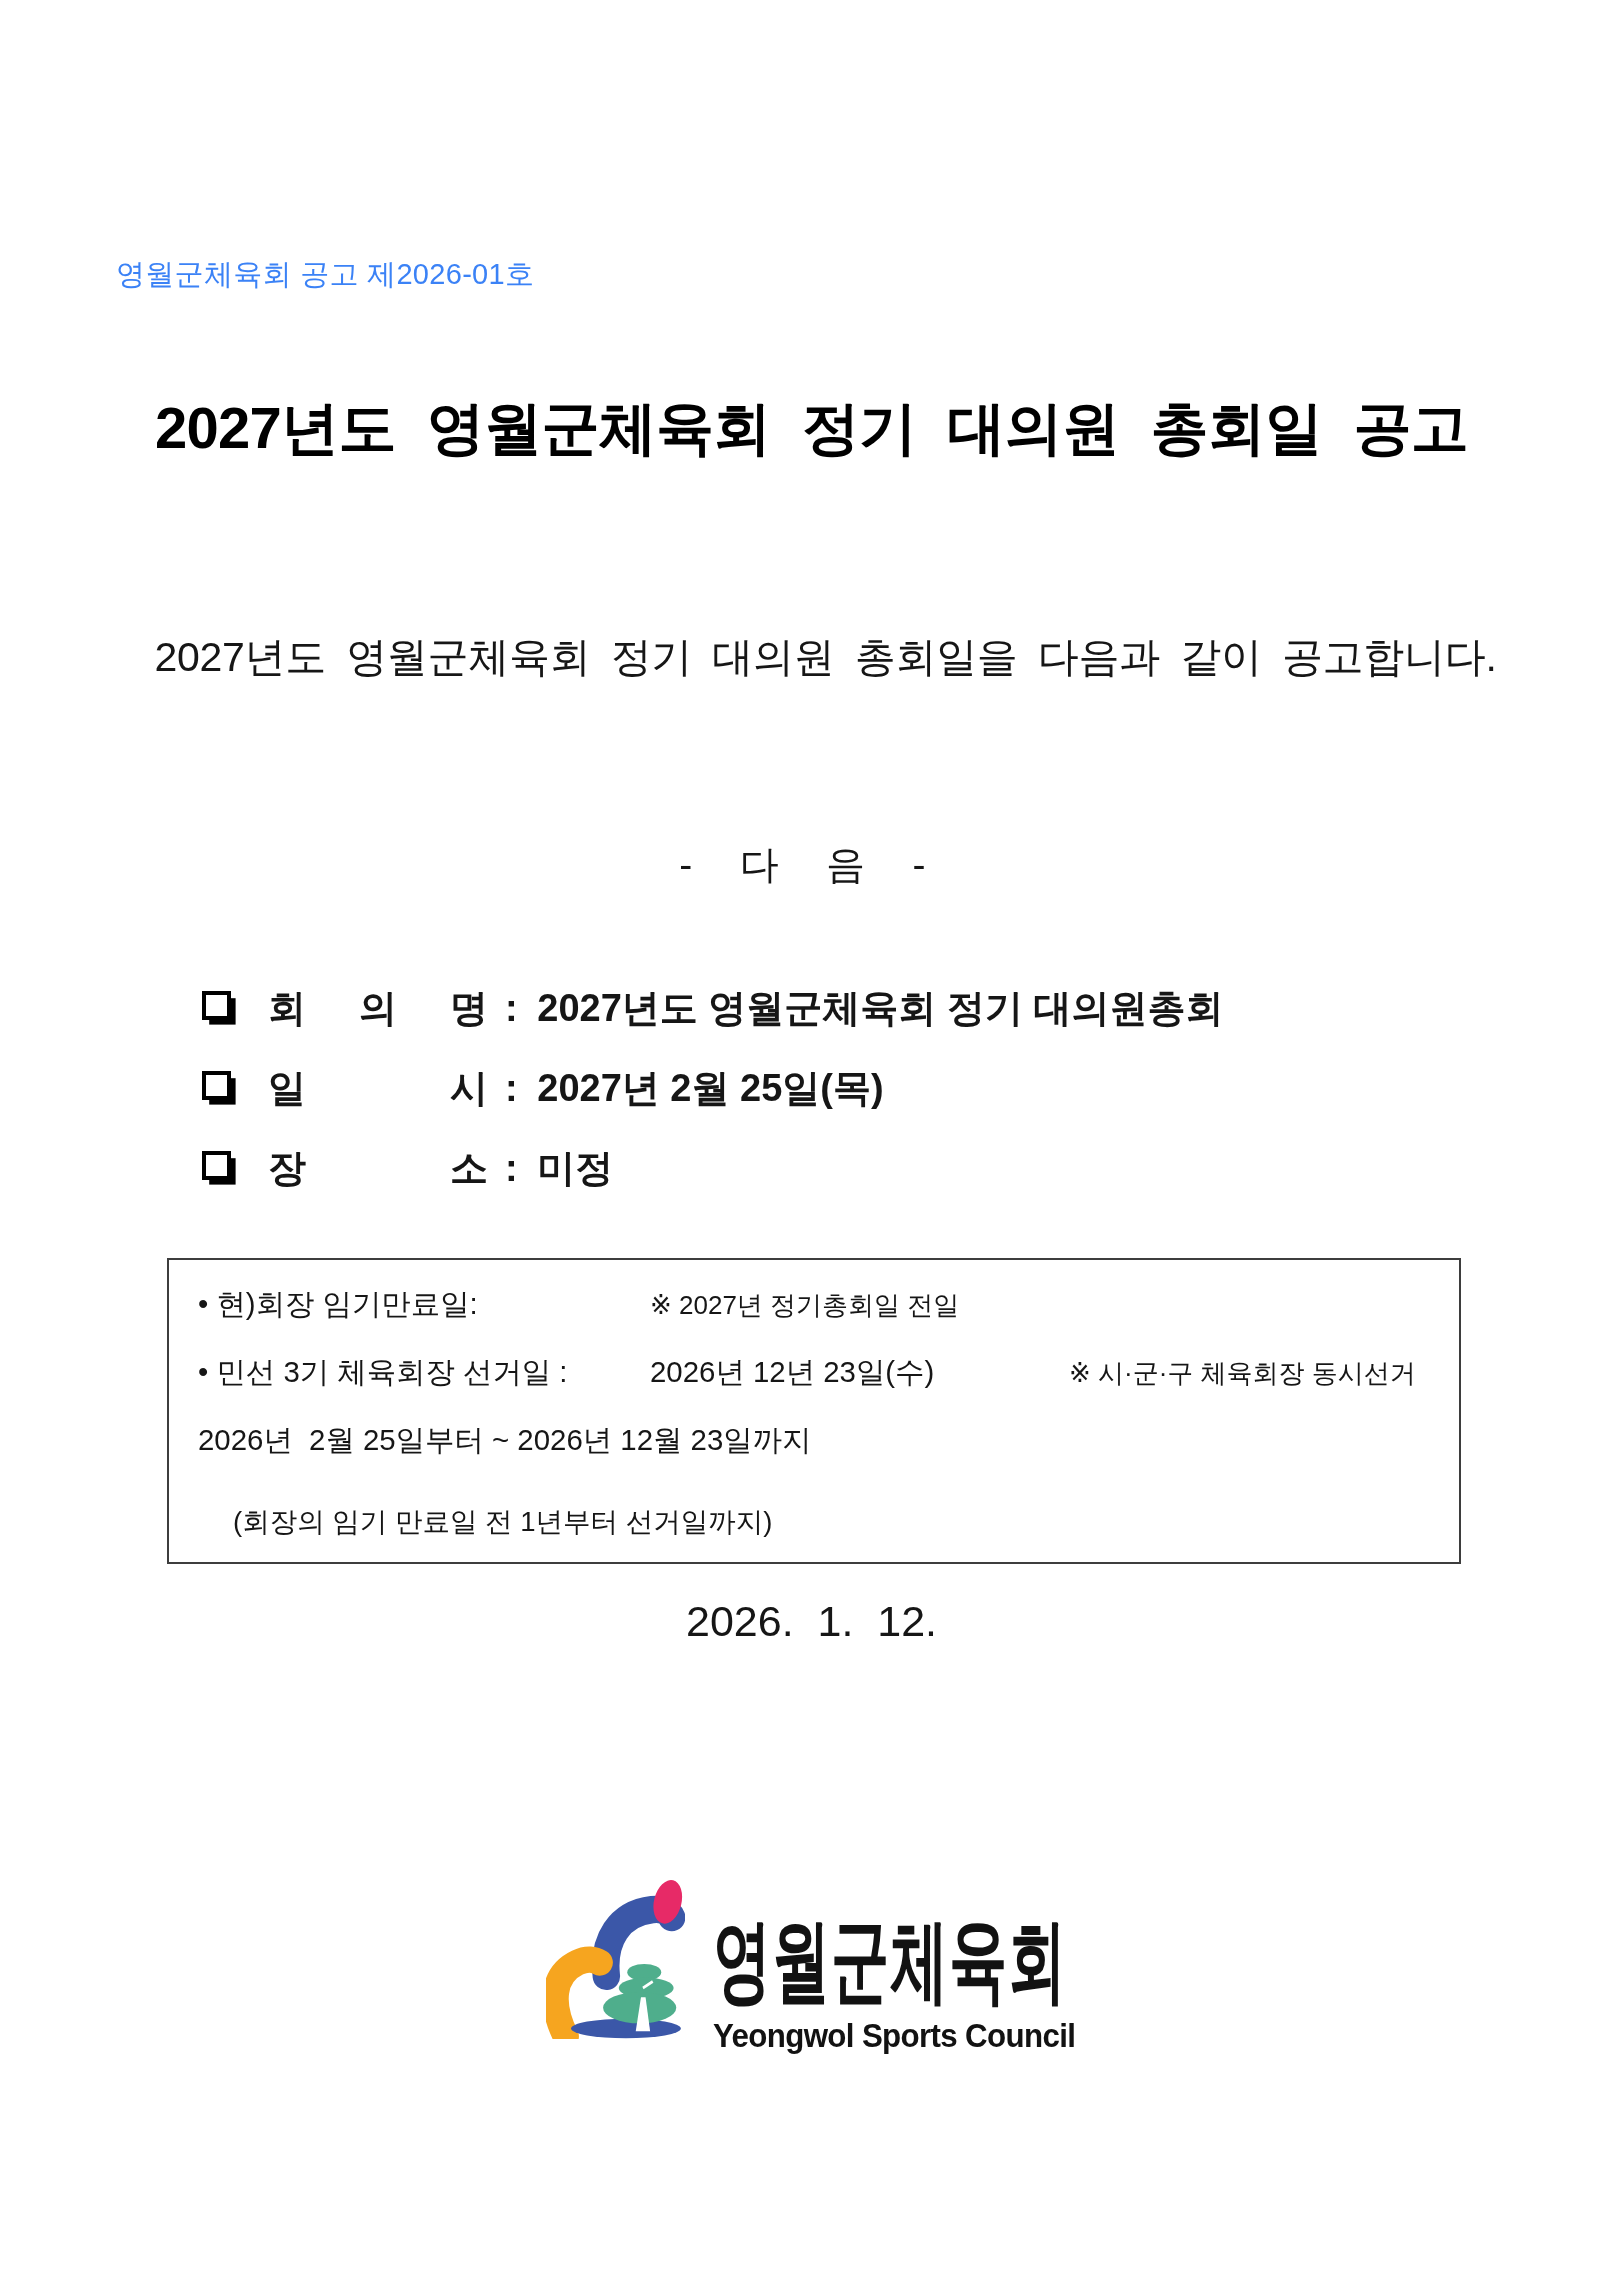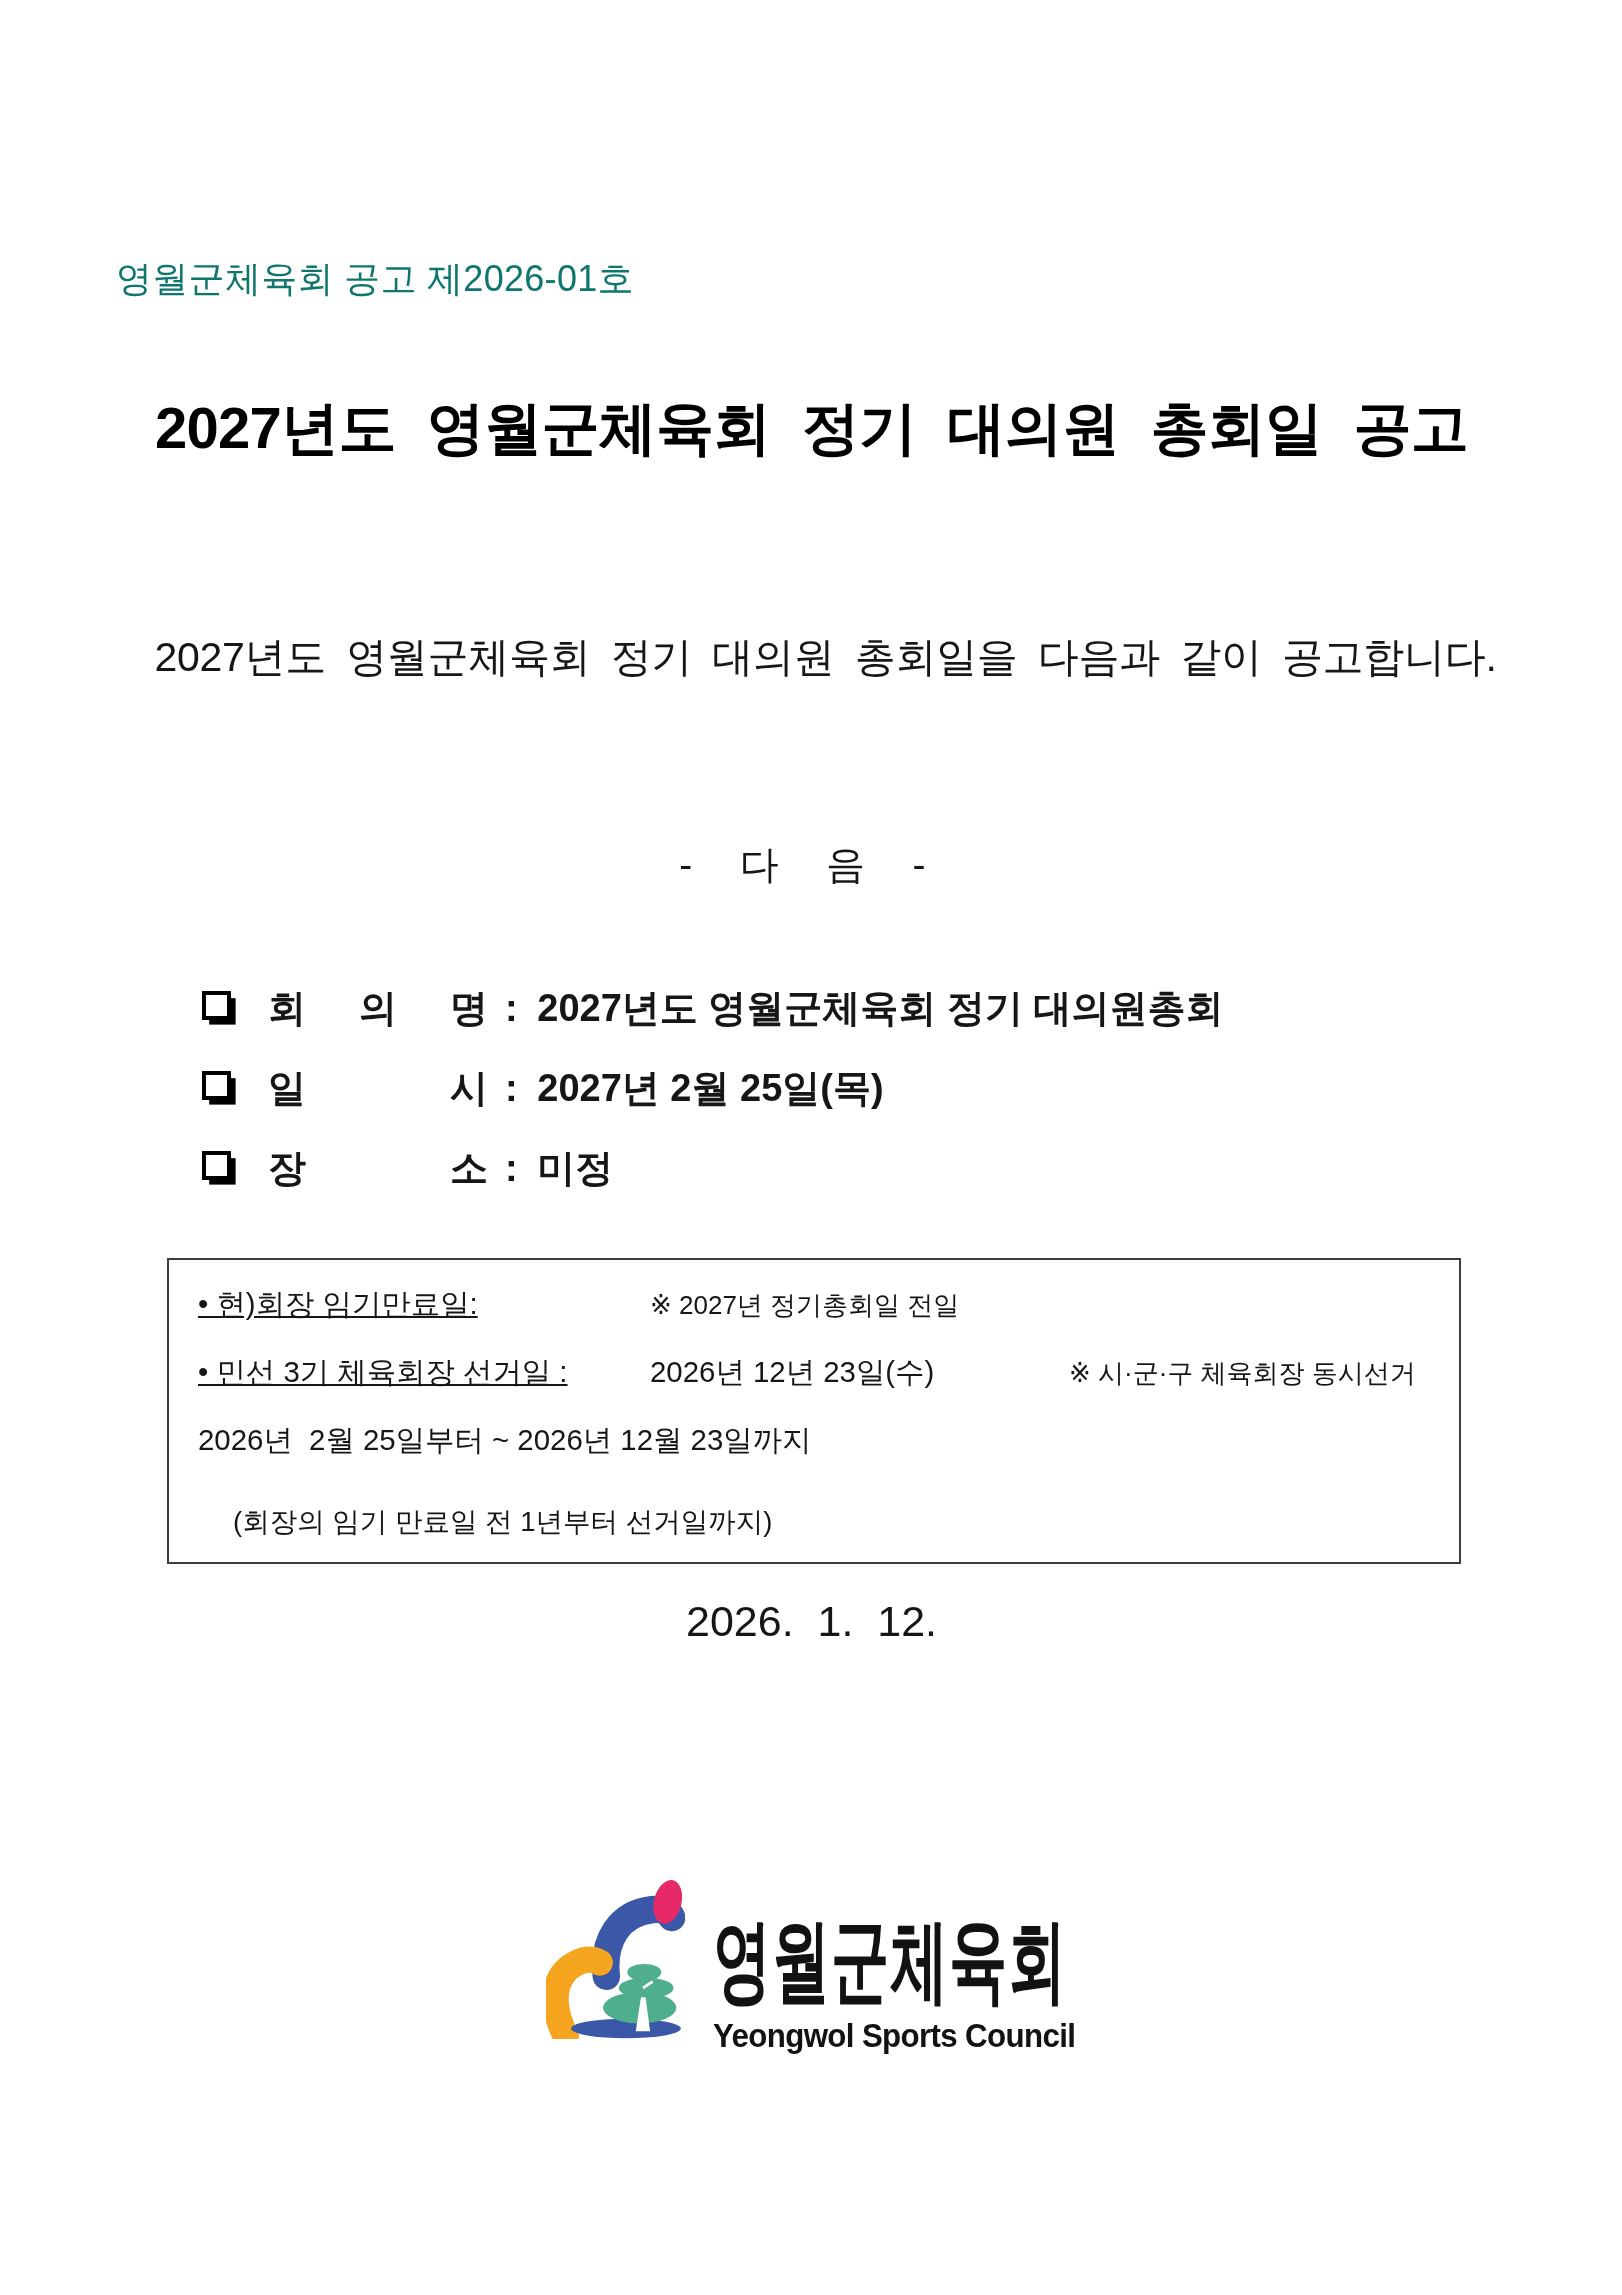--- a/index.html
+++ b/index.html
@@ -2,22 +2,22 @@
 <html style="font-size:10.5px"><head>
 <meta charset="utf-8">
 <style>
   html,body{margin:0;padding:0;}
   body{
     width:1623px;height:2295px;position:relative;background:#ffffff;
     font-family:"Liberation Sans","DejaVu Sans",sans-serif;color:#111111;
     overflow:hidden;
   }
   .doc-number{
-    position:absolute;left:116px;top:255px;font-size:36px;letter-spacing:0.3px;
-    color:#0f766e;
+    position:absolute;left:116px;top:255px;font-size:29px;letter-spacing:0.3px;
+    color:#3b82f6;
   }
   .title{
     position:absolute;left:0;right:0;top:390px;text-align:center;
     font-size:58px;font-weight:800;letter-spacing:-0.7px;word-spacing:15.7px;color:#000;
   }
   .intro{
     position:absolute;left:0;right:0;top:630px;text-align:center;
     font-size:41px;word-spacing:9.2px;letter-spacing:-0.3px;color:#161616;padding-left:28px;
   }
   .daum{
@@ -35,21 +35,21 @@
   .mi-value{white-space:pre;}
   .info-box{
     position:absolute;left:167px;top:1258px;width:1294px;height:306px;
     border:2px solid #3d3d3d;box-sizing:border-box;padding:25px 15.7px 0 29px;
     background:#fff;
   }
   .ib-row{
     display:grid;grid-template-columns:452px 419px 1fr;align-items:baseline;
     height:68px;font-size:29.4px;color:#161616;
   }
-  .ib-label{white-space:pre;text-decoration:underline;}
+  .ib-label{white-space:pre;}
   .ib-value{white-space:pre;}
   .ib-note{font-size:26px;white-space:pre;}
   .ib-footnote{
     font-size:27.5px;margin-left:35px;height:65px;display:flex;align-items:center;
     color:#161616;
   }
   .announce-date{
     position:absolute;left:0;right:0;top:1597px;text-align:center;
     font-size:43px;white-space:pre;color:#161616;
   }

